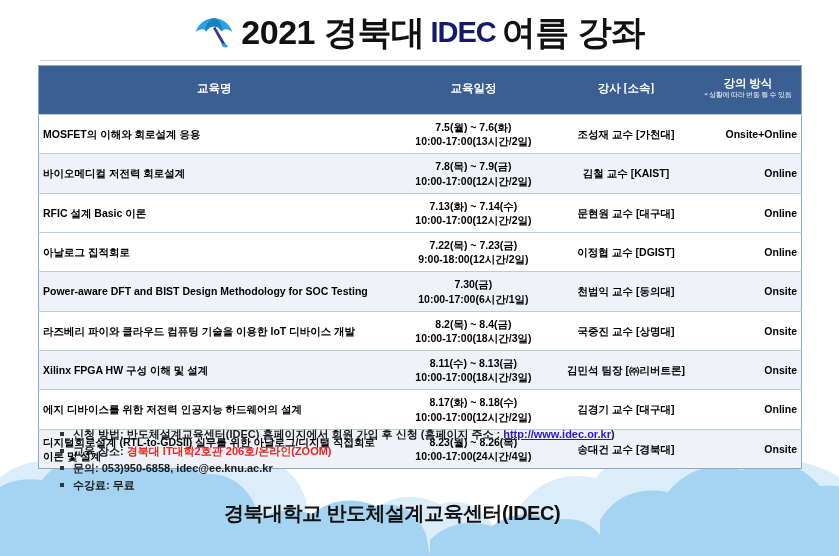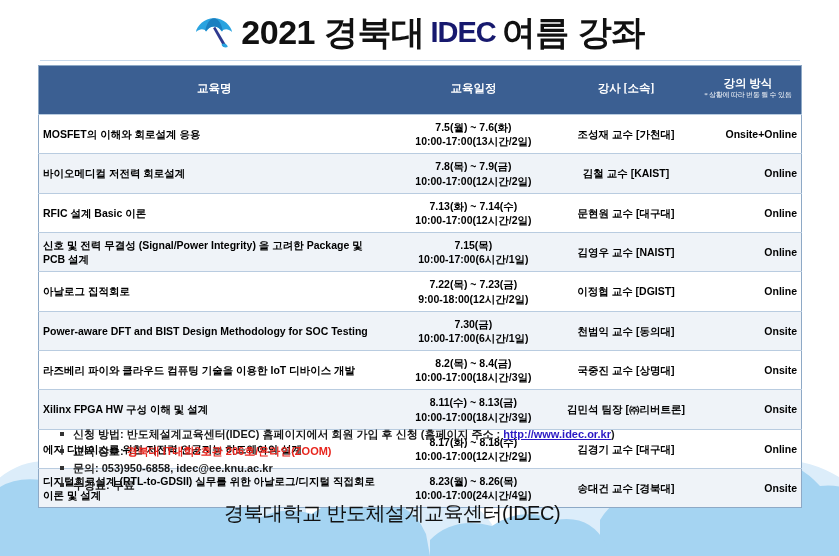--- a/index.html
+++ b/index.html
@@ -159,21 +159,21 @@
   .note-link { color: #2a18c4; text-decoration: underline; }
 
   
   #footer-org {
     position: absolute;
     left: 0;
     top: 500px;
     width: 784px;
     text-align: center;
     font-size: 20px;
-    font-weight: normal;
+    font-weight: bold;
     color: #111111;
     letter-spacing: -0.5px;
     z-index: 3;
   }
 </style>
 </head>
 <body>
 
 <svg id="bg-clouds" viewBox="0 0 839 556" preserveAspectRatio="none">
 
@@ -253,29 +253,20 @@
       </tr>
       <tr class="row-odd">
         <td class="col-name">RFIC 설계 Basic 이론</td>
         <td class="col-schedule">
           <span class="sched-line1">7.13(화) ~ 7.14(수)</span>
           <span class="sched-line2">10:00-17:00(12시간/2일)</span>
         </td>
         <td class="col-lecturer">문현원 교수 [대구대]</td>
         <td class="col-mode">Online</td>
       </tr>
-      <tr class="row-even">
-        <td class="col-name">신호 및 전력 무결성 (Signal/Power Integrity) 을 고려한 Package 및 PCB 설계</td>
-        <td class="col-schedule">
-          <span class="sched-line1">7.15(목)</span>
-          <span class="sched-line2">10:00-17:00(6시간/1일)</span>
-        </td>
-        <td class="col-lecturer">김영우 교수 [NAIST]</td>
-        <td class="col-mode">Online</td>
-      </tr>
       <tr class="row-odd">
         <td class="col-name">아날로그 집적회로</td>
         <td class="col-schedule">
           <span class="sched-line1">7.22(목) ~ 7.23(금)</span>
           <span class="sched-line2">9:00-18:00(12시간/2일)</span>
         </td>
         <td class="col-lecturer">이정협 교수 [DGIST]</td>
         <td class="col-mode">Online</td>
       </tr>
       <tr class="row-even">

